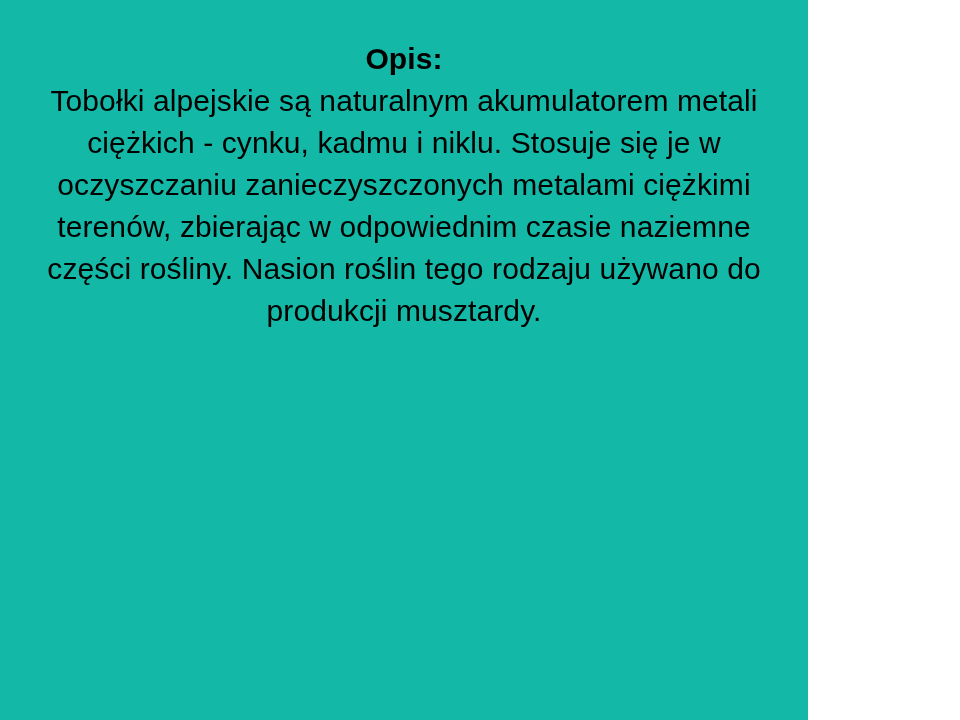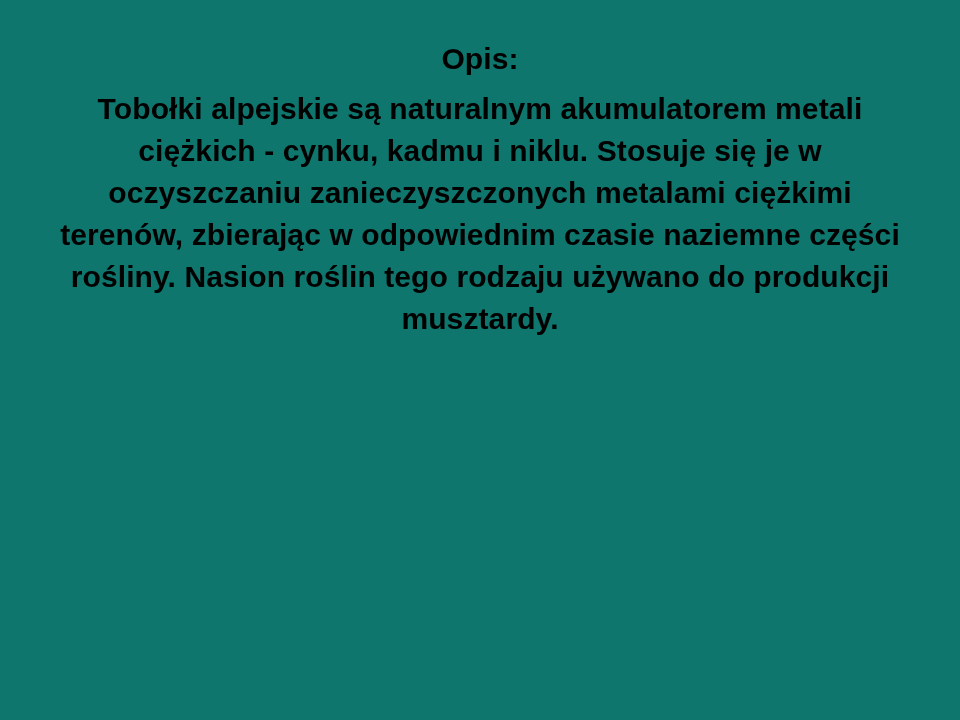--- a/index.html
+++ b/index.html
@@ -6,48 +6,48 @@
     margin: 0;
     padding: 0;
   }
   body {
     width: 960px;
     height: 720px;
     overflow: hidden;
     font-family: "Liberation Sans", sans-serif;
   }
   .slide {
-    width: 960px;
+    width: 808px;
     height: 720px;
     box-sizing: border-box;
-    background: #0f766e;
+    background: #14b8a6;
     position: relative;
   }
   .content-block {
     position: absolute;
     left: 0;
     right: 0;
     top: 38px;
     padding: 0 40px;
     text-align: center;
   }
   .slide-heading {
     font-size: 30px;
     font-weight: bold;
     color: #000000;
     line-height: 1.40;
     margin: 0;
     letter-spacing: 0.1px;
   }
   .slide-body {
     font-size: 30px;
-    font-weight: bold;
+    font-weight: normal;
     color: #000000;
     line-height: 1.40;
-    margin: 8px;
+    margin: 0;
     letter-spacing: 0.1px;
   }
 </style>
 </head>
 <body>
 
 <div class="slide">
   <div class="content-block">
     <p class="slide-heading">Opis:</p>
     <p class="slide-body">Tobołki alpejskie są naturalnym akumulatorem metali ciężkich - cynku, kadmu i niklu. Stosuje się je w oczyszczaniu zanieczyszczonych metalami ciężkimi terenów, zbierając w odpowiednim czasie naziemne części rośliny. Nasion roślin tego rodzaju używano do produkcji musztardy.</p>

